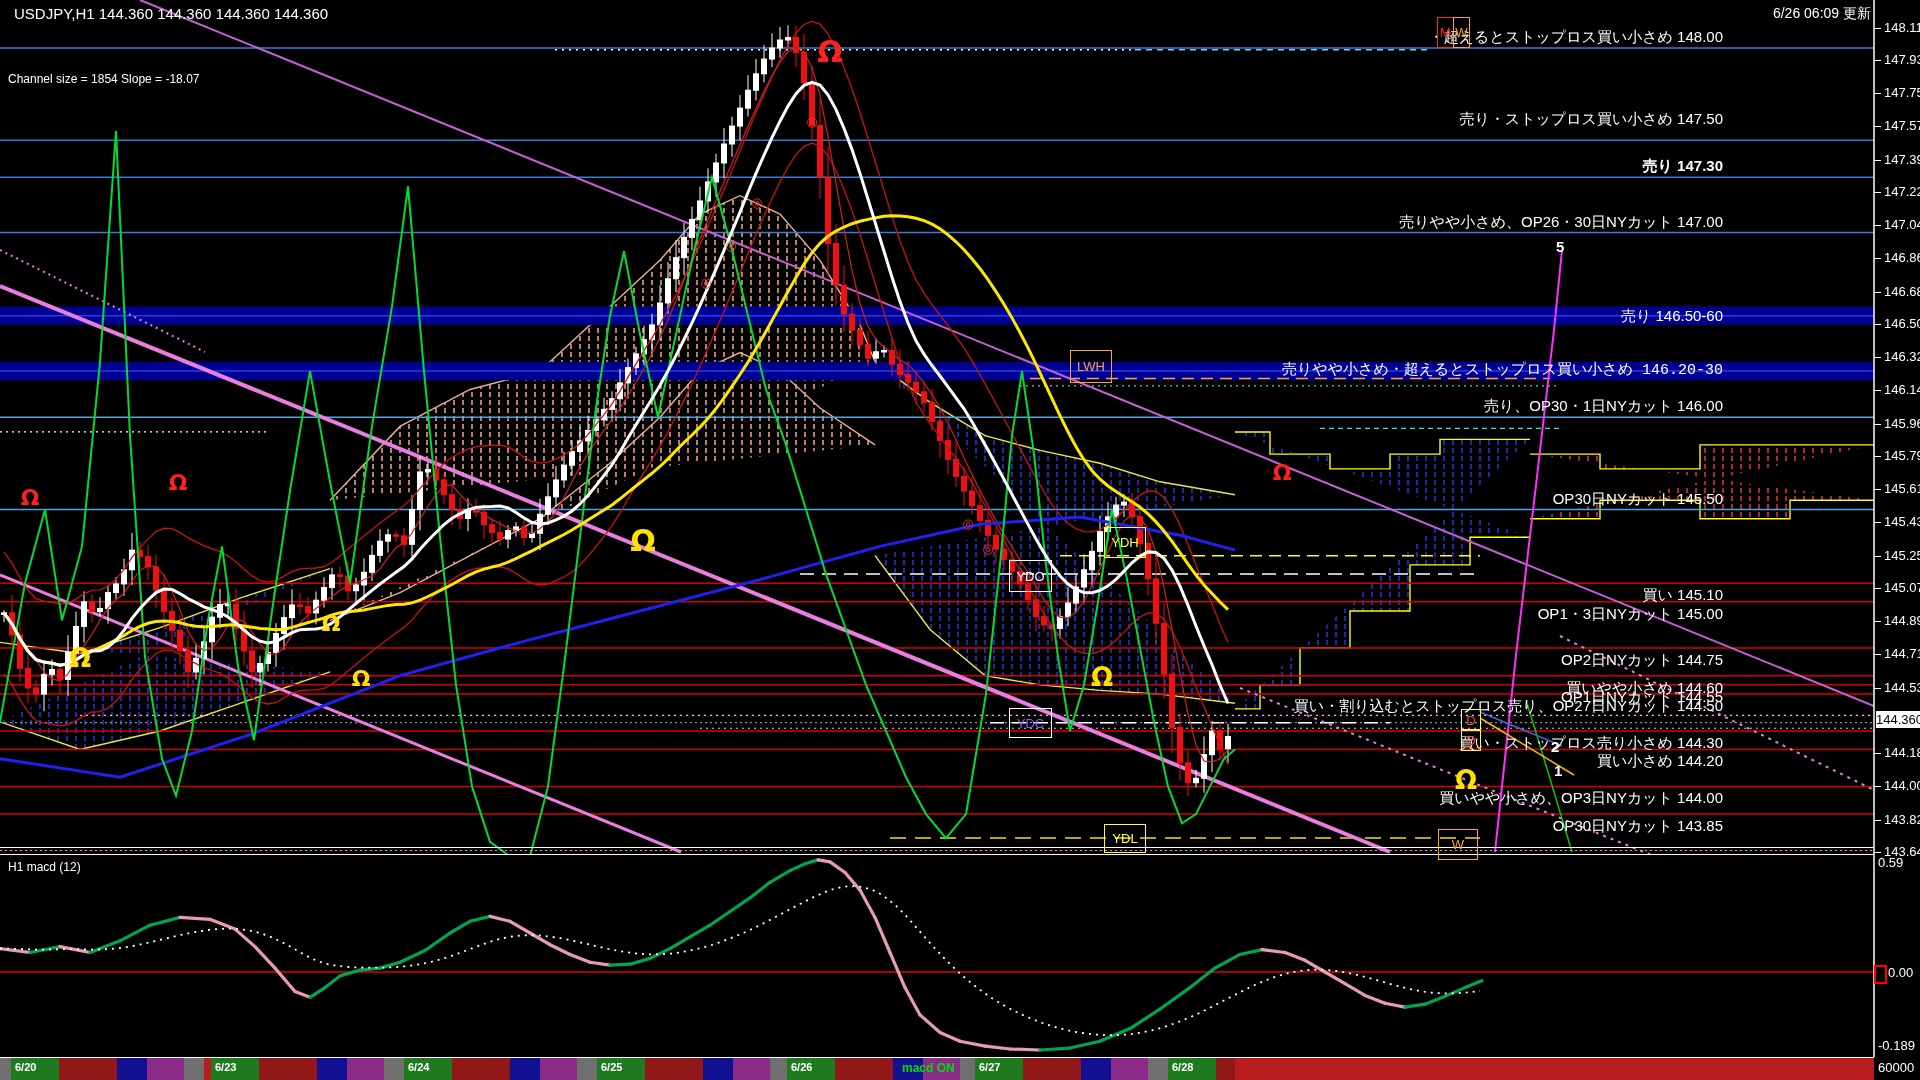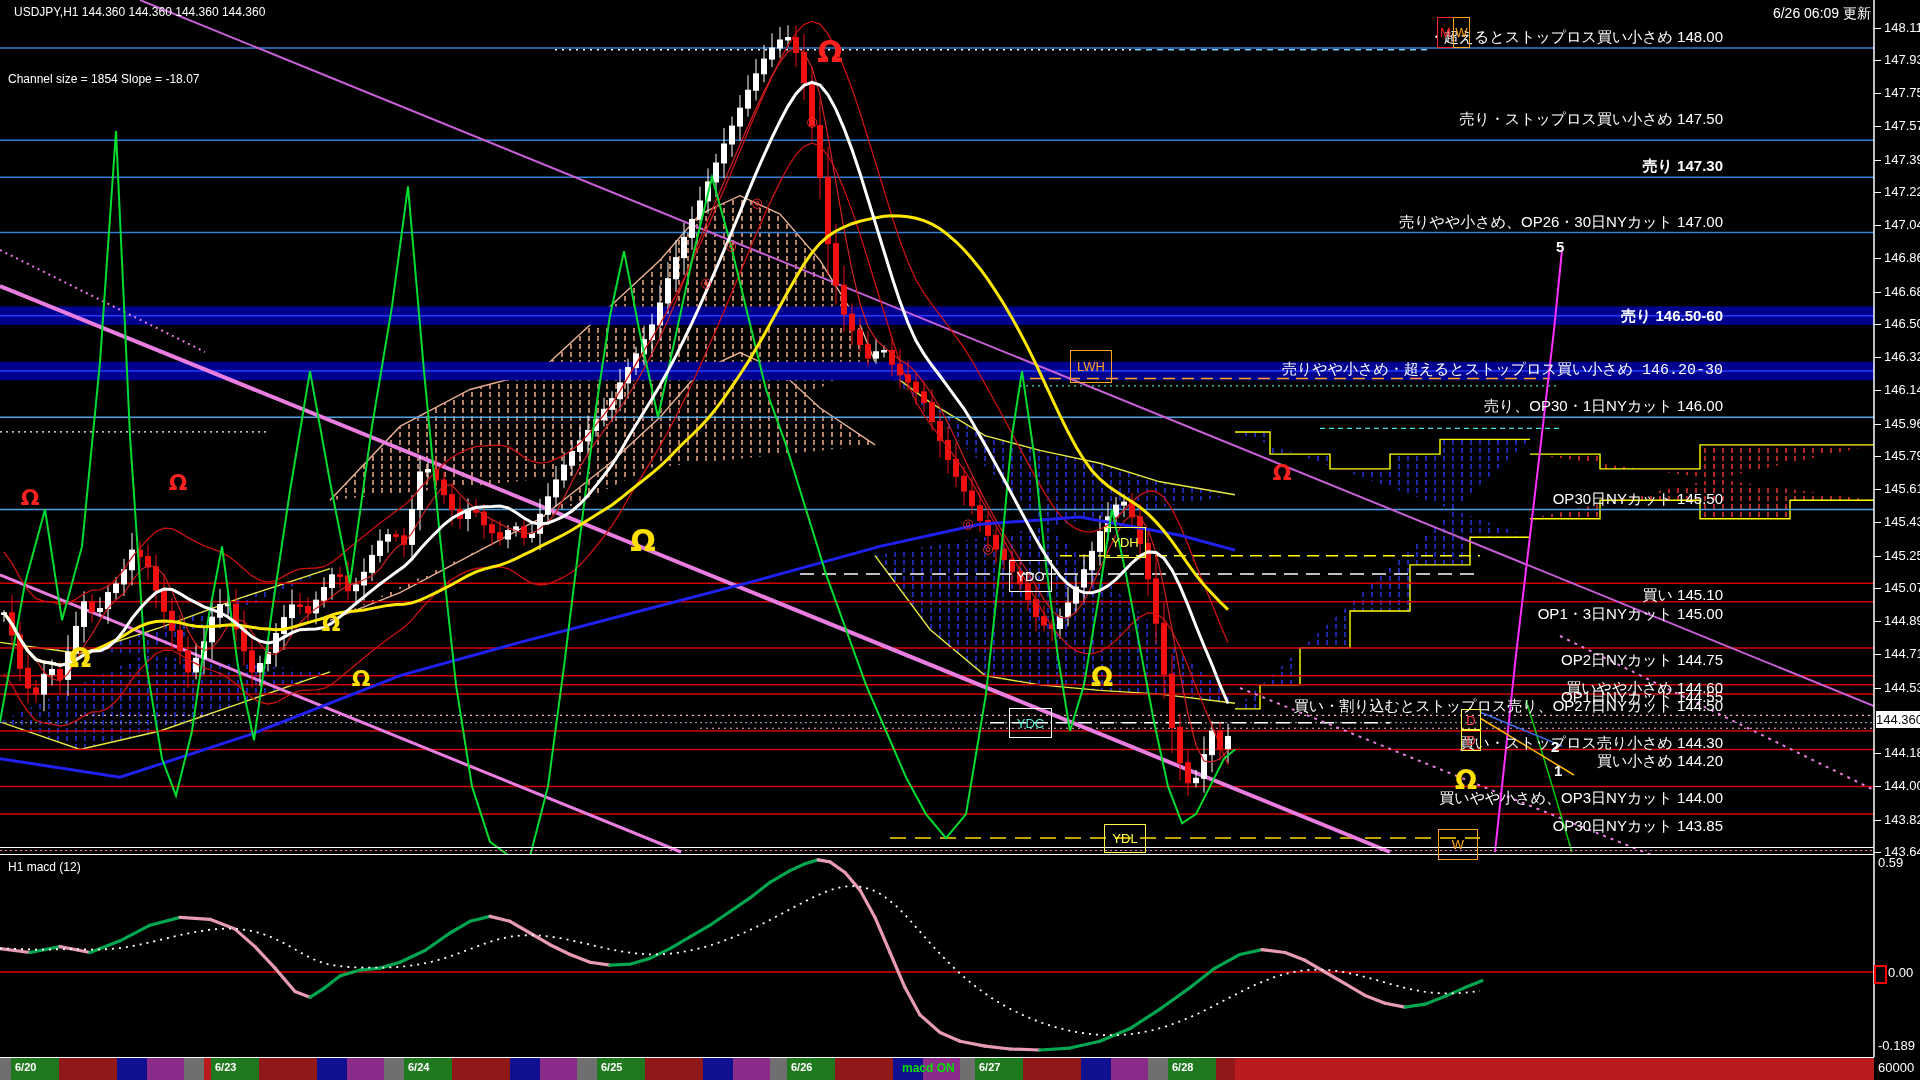--- a/index.html
+++ b/index.html
@@ -9,21 +9,21 @@
   .anno{position:absolute;right:197px;height:20px;line-height:20px;font-size:15px;color:#fff;white-space:nowrap;text-align:right;}
   .axis-label{position:absolute;left:1884px;font-size:13px;color:#fff;white-space:nowrap;}
   .tickbox{position:absolute;left:1874px;width:7px;height:1px;background:#fff;}
   .mbox{position:absolute;display:flex;align-items:center;justify-content:center;font-size:13px;background:transparent;}
   .num-label{position:absolute;font-size:15px;font-weight:bold;color:#fff;}
   .tl-seg{position:absolute;top:0;height:100%;}
   .tl-date{position:absolute;top:3px;font-size:11px;font-weight:bold;color:#fff;white-space:nowrap;}
   #timeline{position:absolute;left:0;top:1058px;width:1874px;height:22px;background:#b91c1c;}
   #price-badge{position:absolute;left:1876px;top:711px;width:46px;height:17px;background:#fff;color:#000;
                font-size:13px;line-height:17px;text-align:center;}
-  #symbol-line{position:absolute;left:14px;top:5px;font-size:12px;color:#fff;}
+  #symbol-line{position:absolute;left:14px;top:5px;font-size:15px;color:#fff;}
   #channel-line{position:absolute;left:8px;top:72px;font-size:12px;color:#fff;}
   #watermark{position:absolute;left:72px;top:76px;font-size:48px;letter-spacing:3px;color:#fff;}
   #timestamp{position:absolute;right:49px;top:5px;font-size:14px;color:#fff;}
   #macd-label{position:absolute;left:8px;top:860px;font-size:12px;color:#fff;}
   .macd-scale{position:absolute;left:1878px;font-size:13px;color:#fff;}
   #macd-zero-badge{position:absolute;left:1874px;top:965px;width:9px;height:15px;border:2px solid #F00;background:#000;}
   #macd-on{position:absolute;left:902px;top:1061px;font-size:12px;color:#00E000;font-weight:bold;}
 </style>
 </head>
 <body>
@@ -520,21 +520,21 @@
 
   <div id="symbol-line">USDJPY,H1  144.360 144.360 144.360 144.360</div>
   <div id="channel-line">Channel size = 1854 Slope = -18.07</div>
   <div id="timestamp">6/26 06:09 更新</div>
 
   <div id="annotations">
       <div class="anno" style="top: 27px;">・超えるとストップロス買い小さめ 148.00</div>
       <div class="anno" style="top: 109px;">売り・ストップロス買い小さめ 147.50</div>
       <div class="anno" style="top: 156.22px; font-weight: bold;">売り 147.30</div>
       <div class="anno" style="top: 211.6px;">売りやや小さめ、OP26・30日NYカット 147.00</div>
-      <div class="anno" style="top: 305.67px; font-weight: bold;">売り 146.50-60</div>
+      <div class="anno" style="top: 305.67px;">売り 146.50-60</div>
       <div class="anno" style="top: 361.05px; font-family: Liberation Mono, monospace;">売りやや小さめ・超えるとストップロス買い小さめ 146.20-30</div>
       <div class="anno" style="top: 396.2px;">売り、OP30・1日NYカット 146.00</div>
       <div class="anno" style="top: 488.5px;">OP30日NYカット 145.50</div>
       <div class="anno" style="top: 585.34px;">買い 145.10</div>
       <div class="anno" style="top: 603.8px;">OP1・3日NYカット 145.00</div>
       <div class="anno" style="top: 649.95px;">OP2日NYカット 144.75</div>
       <div class="anno" style="top: 677.64px;">買いやや小さめ 144.60</div>
       <div class="anno" style="top: 686.87px;">OP1日NYカット 144.55</div>
       <div class="anno" style="top: 696.1px;">買い・割り込むとストップロス売り、OP27日NYカット 144.50</div>
       <div class="anno" style="top: 733.02px;">買い・ストップロス売り小さめ 144.30</div>
@@ -594,21 +594,21 @@
       <div class="axis-label" style="top: 843.933px;">143.645</div>
       <div class="tickbox" style="top: 851.933px;"></div>
     </div>
   <div id="price-badge">144.360</div>
   <div id="boxes">
       <div class="mbox" style="left: 1437px; top: 17px; width: 15px; height: 29px; border: 1.5px solid rgb(255, 32, 32); color: rgb(255, 32, 32);">M</div>
       <div class="mbox" style="left: 1453px; top: 17px; width: 15px; height: 29px; border: 1.5px solid rgb(255, 165, 32); color: rgb(255, 165, 32);">W</div>
       <div class="mbox" style="left: 1070px; top: 350px; width: 40px; height: 31px; border: 1.5px solid rgb(255, 165, 32); color: rgb(255, 165, 32);">LWH</div>
       <div class="mbox" style="left: 1104px; top: 527px; width: 40px; height: 29px; border: 1.5px solid rgb(255, 255, 69); color: rgb(255, 255, 69);">YDH</div>
       <div class="mbox" style="left: 1009px; top: 560px; width: 41px; height: 30px; border: 1.5px solid rgb(255, 255, 255); color: rgb(255, 255, 255);">YDO</div>
-      <div class="mbox" style="left: 1009px; top: 708px; width: 41px; height: 28px; border: 1.5px solid rgb(255, 255, 255); color: #5eead4;">YDC</div>
+      <div class="mbox" style="left: 1009px; top: 708px; width: 41px; height: 28px; border: 1.5px solid rgb(255, 255, 255); color: #8b5cf6;">YDC</div>
       <div class="mbox" style="left: 1104px; top: 824px; width: 40px; height: 27px; border: 1.5px solid rgb(255, 255, 69); color: rgb(255, 255, 69);">YDL</div>
       <div class="mbox" style="left: 1461px; top: 709px; width: 18px; height: 20px; border: 1.5px solid rgb(255, 255, 69); color: rgb(255, 64, 64);">D</div>
       <div class="mbox" style="left: 1461px; top: 729px; width: 18px; height: 20px; border: 1.5px solid rgb(255, 255, 69); color: rgb(255, 64, 64);">D</div>
       <div class="mbox" style="left: 1438px; top: 829px; width: 38px; height: 29px; border: 1.5px solid rgb(255, 165, 32); color: rgb(255, 165, 32);">W</div>
     </div>
   <div id="numbers">
       <div class="num-label" style="left: 1556px; top: 238px;">5</div>
       <div class="num-label" style="left: 1551px; top: 738px;">2</div>
       <div class="num-label" style="left: 1554px; top: 762px;">1</div>
     </div>

